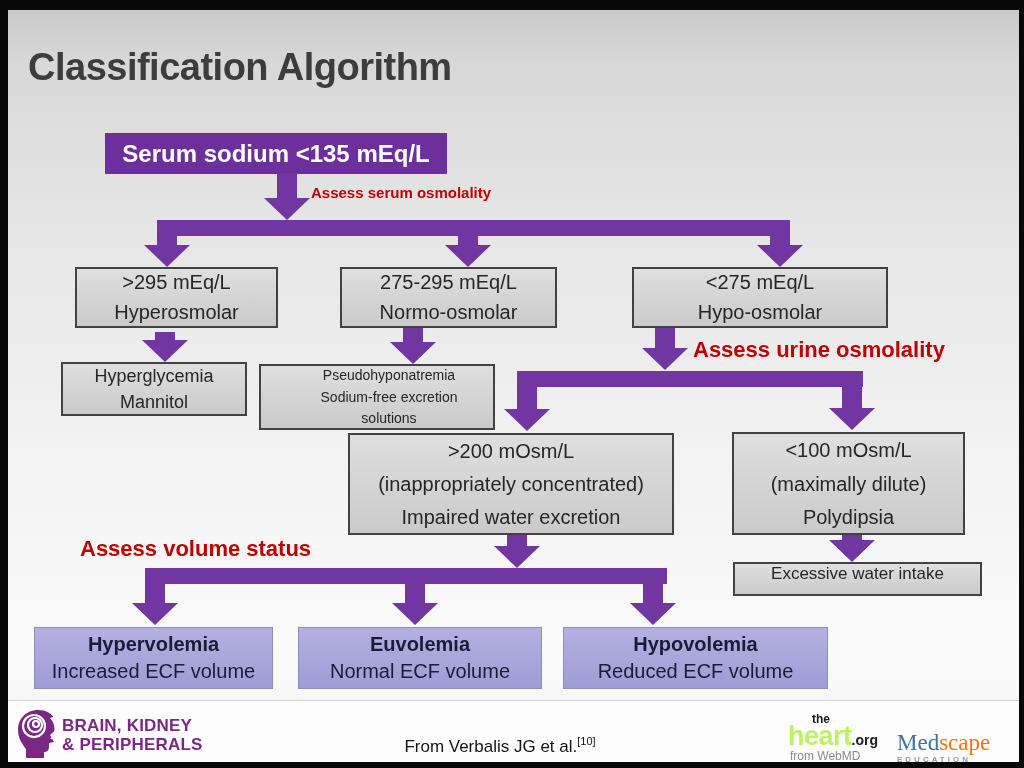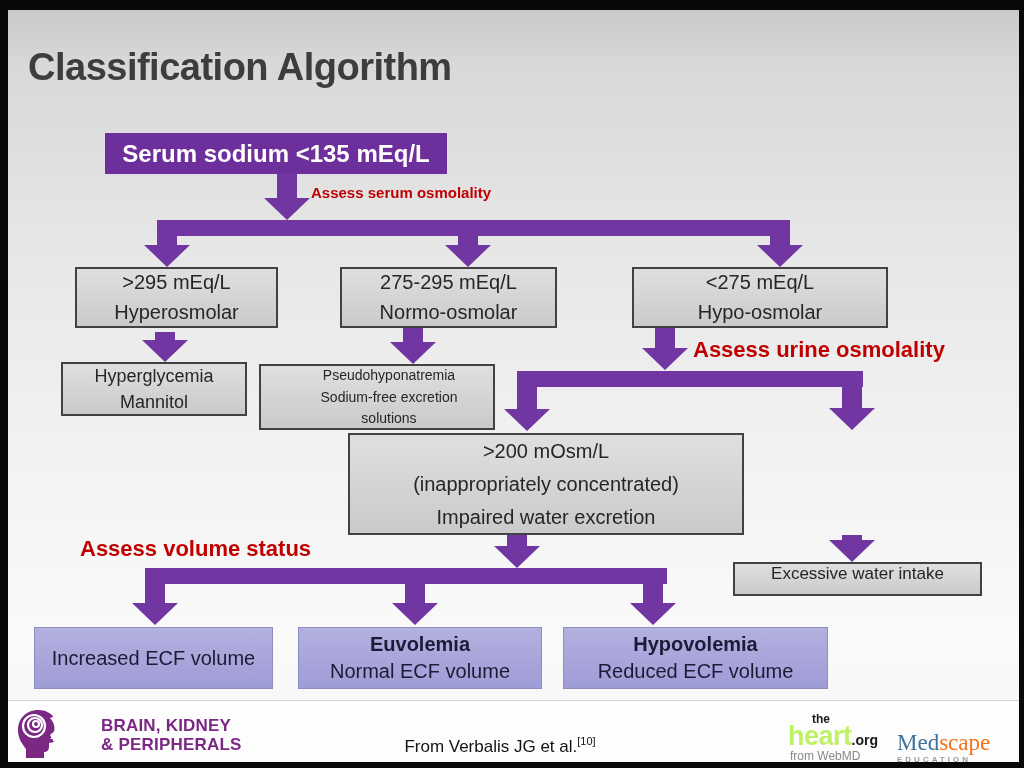--- a/index.html
+++ b/index.html
@@ -112,65 +112,71 @@
   </div>
 
   <div class="abs redlabel" style="left:693px;top:337px;font-size:22px;">Assess urine osmolality</div>
 
   <div class="hbar" style="left:517px;top:371px;width:346px;"></div>
   <div class="shaft" style="left:517px;top:387px;height:24px;"></div>
   <div class="head" style="left:504px;top:409px;"></div>
   <div class="shaft" style="left:842px;top:387px;height:23px;"></div>
   <div class="head" style="left:829px;top:408px;"></div>
 
-  <div class="abs gbox" style="left:348px;top:433px;width:396px;height:102px;font-size:20px;line-height:32px;">
+  <div class="abs gbox" style="left:348px;top:433px;width:326px;height:102px;font-size:20px;line-height:32px;">
     <div>&gt;200 mOsm/L</div>
     <div>(inappropriately concentrated)</div>
     <div>Impaired water excretion</div>
+  </div>
+  <div class="abs gbox" style="left:732px;top:432px;width:233px;height:103px;font-size:20px;line-height:32px;">
+    <div>&lt;100 mOsm/L</div>
+    <div>(maximally dilute)</div>
+    <div>Polydipsia</div>
   </div>
 
   <div class="shaft" style="left:842px;top:535px;height:8px;"></div>
   <div class="head" style="left:829px;top:540px;"></div>
   <div class="abs gbox" style="left:733px;top:562px;width:249px;height:34px;font-size:17px;">Excessive water intake</div>
 
   <div class="abs redlabel" style="left:80px;top:536px;font-size:22px;">Assess volume status</div>
 
   <div class="shaft" style="left:507px;top:535px;height:13px;"></div>
   <div class="head" style="left:494px;top:546px;"></div>
 
   <div class="hbar" style="left:145px;top:568px;width:522px;"></div>
   <div class="shaft" style="left:145px;top:584px;height:20px;"></div>
   <div class="head" style="left:132px;top:603px;"></div>
   <div class="shaft" style="left:405px;top:584px;height:20px;"></div>
   <div class="head" style="left:392px;top:603px;"></div>
   <div class="shaft" style="left:643px;top:584px;height:20px;"></div>
   <div class="head" style="left:630px;top:603px;"></div>
 
   <div class="abs vbox" style="left:34px;top:627px;width:239px;height:62px;">
+    <div class="t">Hypervolemia</div>
     <div>Increased ECF volume</div>
   </div>
   <div class="abs vbox" style="left:563px;top:627px;width:265px;height:62px;">
     <div class="t">Hypovolemia</div>
     <div>Reduced ECF volume</div>
   </div>
   <div class="abs vbox" style="left:298px;top:627px;width:244px;height:62px;">
     <div class="t">Euvolemia</div>
     <div>Normal ECF volume</div>
   </div>
 
   <div class="abs" style="left:14px;top:708px;width:48px;height:52px;">
     <svg width="48" height="52" viewBox="0 0 48 52">
       <path d="M24,2 C12,2 4,11 4,22 C4,31 9,37 12,41 L12,50 L30,50 L30,44 C33,44 35,42 35,39 L35,35 L40,34 L36,27 C40,24 44,20 42,14 C39,5 32,2 24,2 Z" fill="#7b2885"></path>
       <path d="M36,10 C42,16 42,26 36,31 L47,31 L47,6 Z" fill="#fdfdfd"></path>
       <circle cx="20" cy="18" r="11" fill="none" stroke="#ffffff" stroke-width="2.2"></circle>
       <circle cx="21" cy="17" r="7" fill="none" stroke="#ffffff" stroke-width="2.2"></circle>
       <circle cx="22" cy="16" r="3" fill="none" stroke="#ffffff" stroke-width="2.2"></circle>
     </svg>
   </div>
-  <div class="abs bk-logo-text" style="left:62px;top:716px;margin-left:39px;">
+  <div class="abs bk-logo-text" style="left:62px;top:716px;">
     <div>BRAIN, KIDNEY</div>
     <div>&amp; PERIPHERALS</div>
   </div>
 
   <div class="abs citation" style="left:300px;top:735px;width:400px;">
     <span>From Verbalis JG et al.</span><sup>[10]</sup>
   </div>
 
   <div class="abs" style="left:788px;top:714px;">
     <div class="heart-the">the</div>

